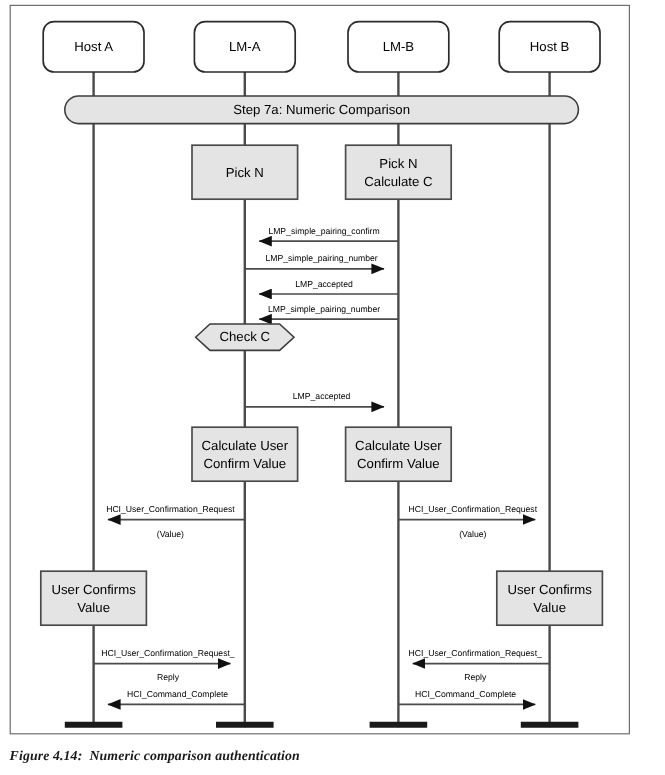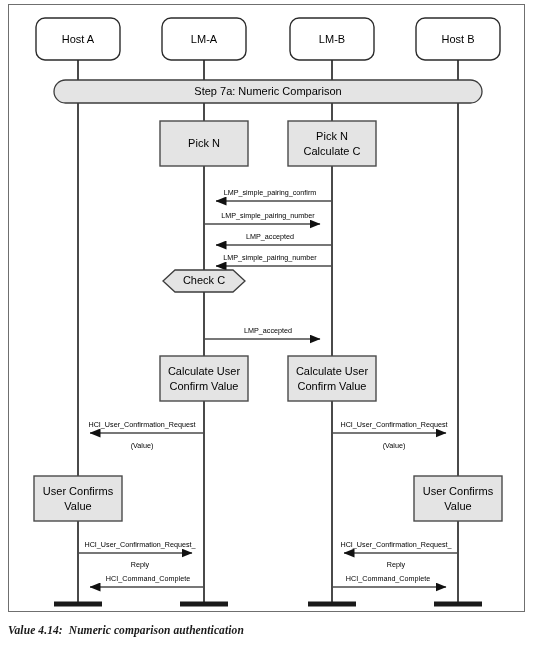--- a/index.html
+++ b/index.html
@@ -269,15 +269,15 @@
     </g>
 
     <g>
       <line class="terminator" x1="54" y1="604" x2="102" y2="604"></line>
       <line class="terminator" x1="180" y1="604" x2="228" y2="604"></line>
       <line class="terminator" x1="308" y1="604" x2="356" y2="604"></line>
       <line class="terminator" x1="434" y1="604" x2="482" y2="604"></line>
     </g>
   </svg>
 
-  <div class="caption">Value 4.14:  Numeric comparison authentication</div>
+  <div class="caption">Figure 4.14:  Numeric comparison authentication</div>
 
 </div>
 
 </body></html>

